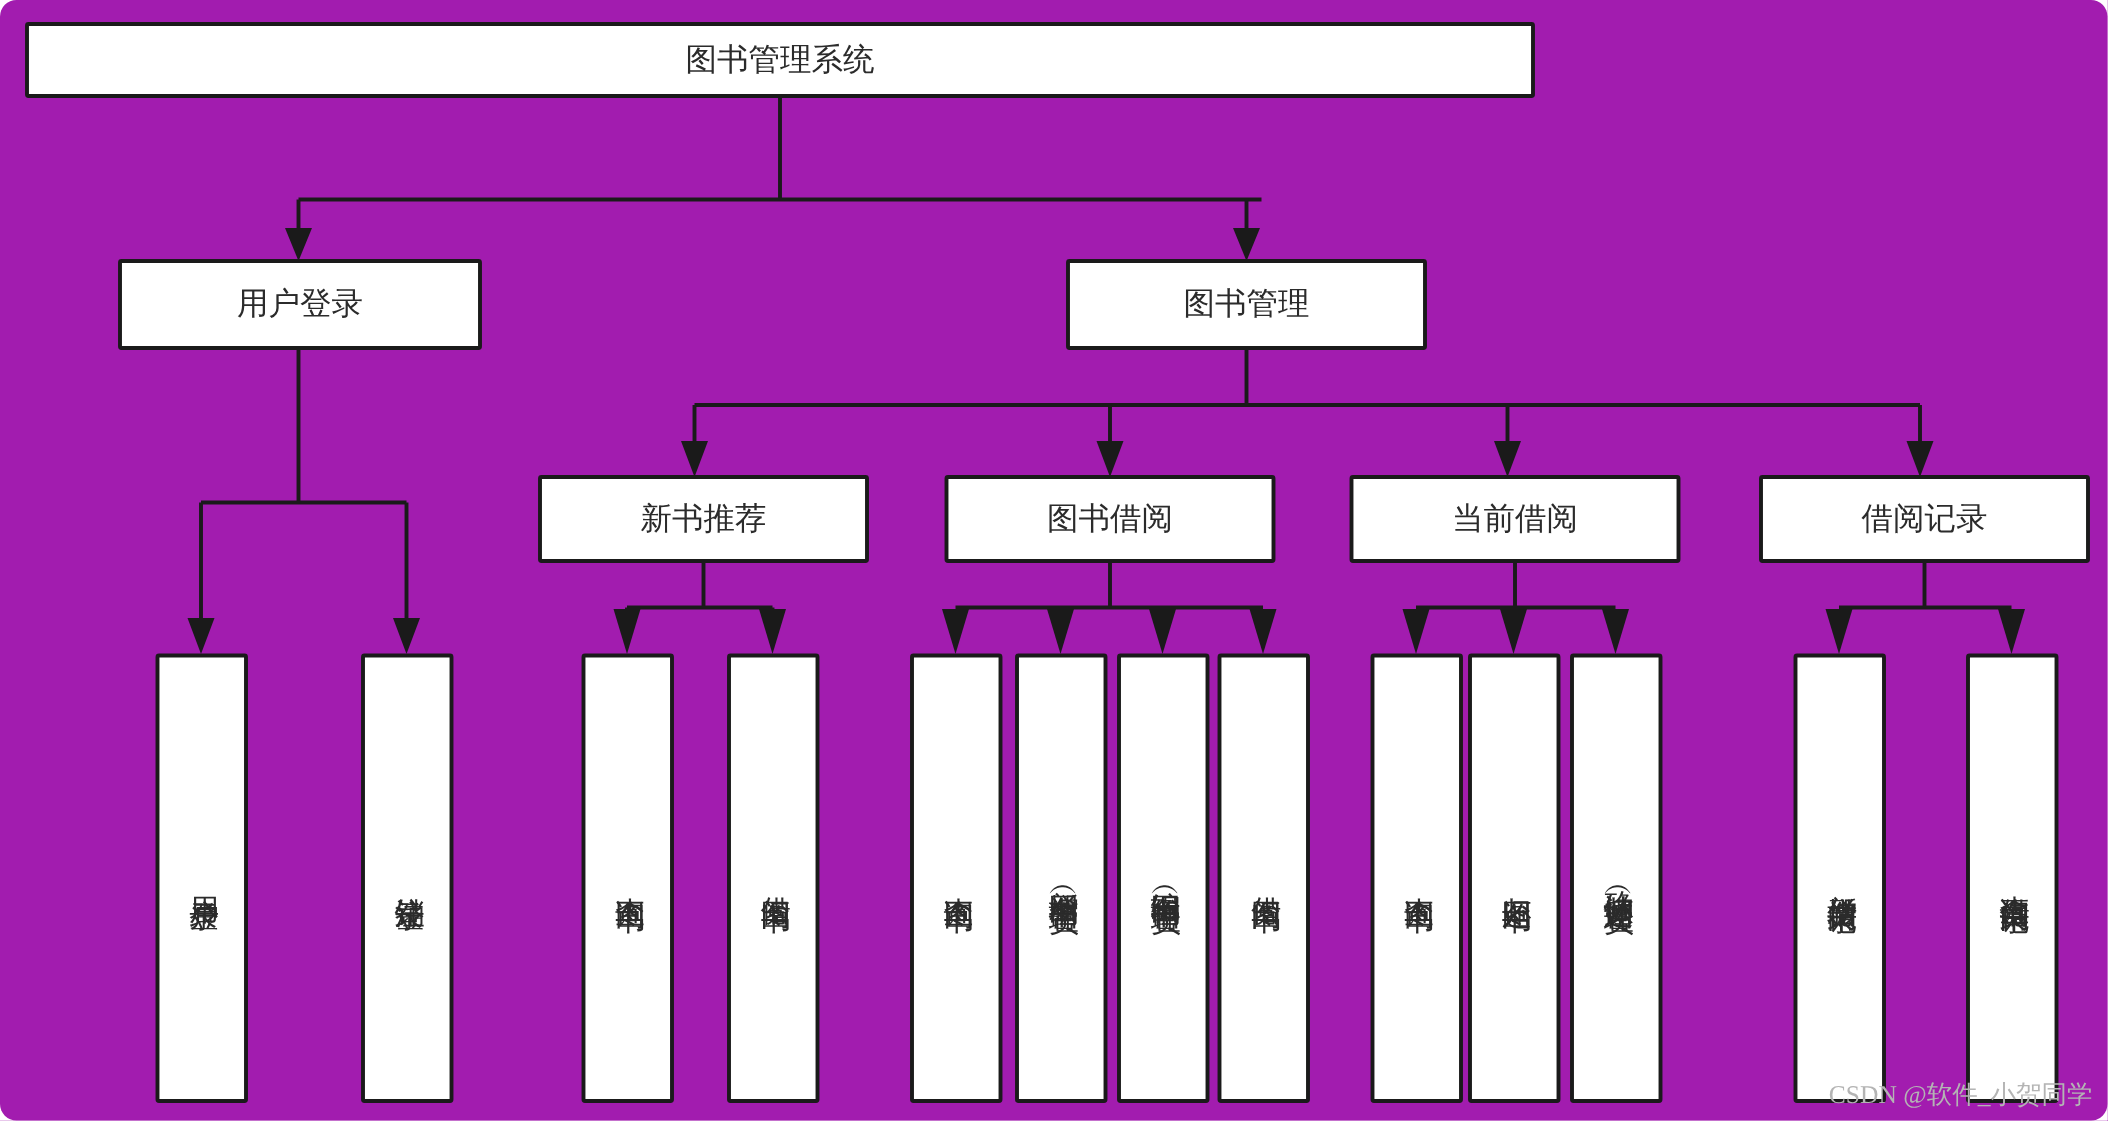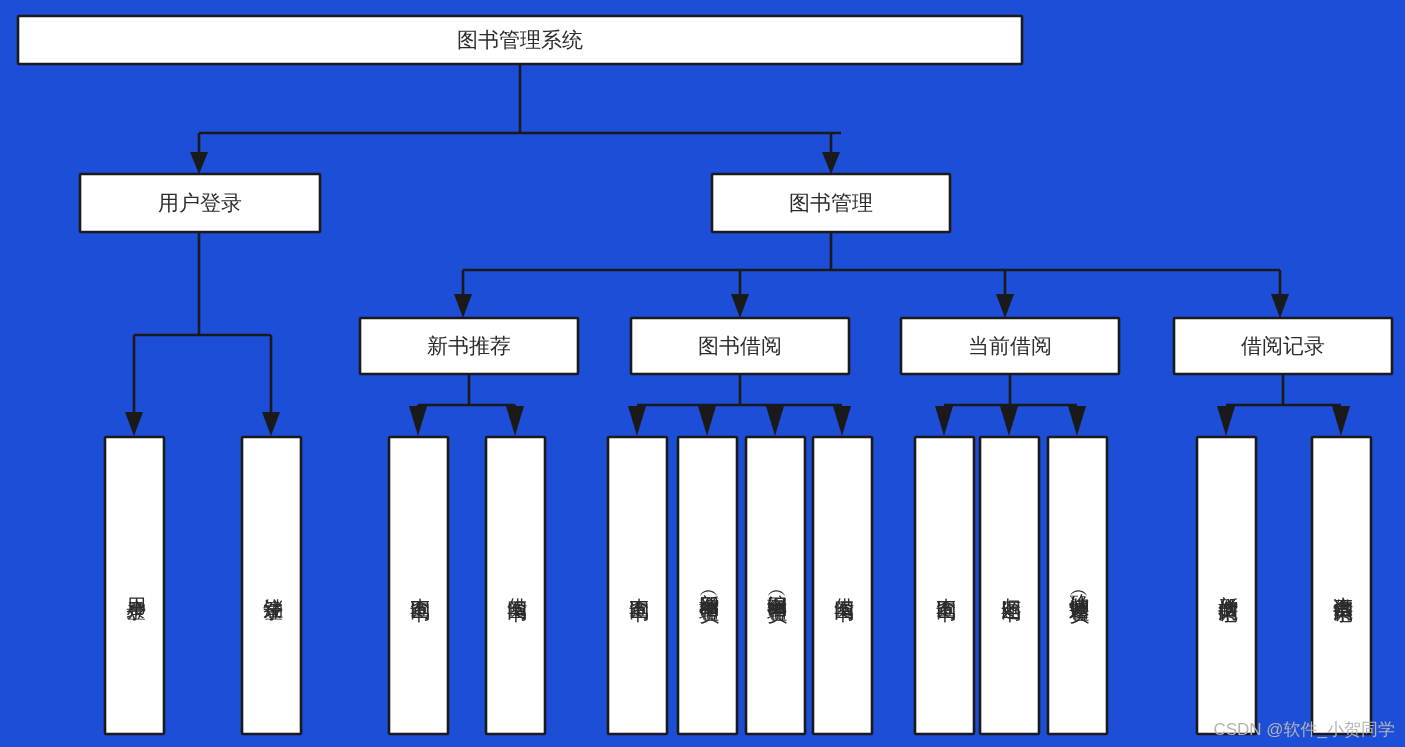--- a/index.html
+++ b/index.html
@@ -10,21 +10,22 @@
   body {
     width: 1405px;
     height: 747px;
     font-family: "Liberation Sans", sans-serif;
     overflow: hidden;
   }
   #diagram-root {
     position: relative;
     width: 1405px;
     height: 747px;
-    background: #1d4ed8;
+    background: #a21caf;
+    border-radius: 11px;
   }
   svg#tree-svg {
     position: absolute;
     left: 0;
     top: 0;
     width: 1405px;
     height: 747px;
   }
   .node-box {
     fill: #ffffff;
@@ -51,21 +52,21 @@
   .node-label.vertical-label {
     font-size: 20px;
     writing-mode: vertical-rl;
     text-orientation: upright;
     letter-spacing: 1.5px;
   }
   .watermark-text {
     position: absolute;
     right: 10px;
     bottom: 6px;
-    font-family: Liberation Sans, sans-serif;
+    font-family: Liberation Serif, serif;
     font-size: 17px;
     color: #b4b4b4;
     white-space: nowrap;
     user-select: none;
     text-align: right;
   }
 </style>
 </head>
 <body>
 

